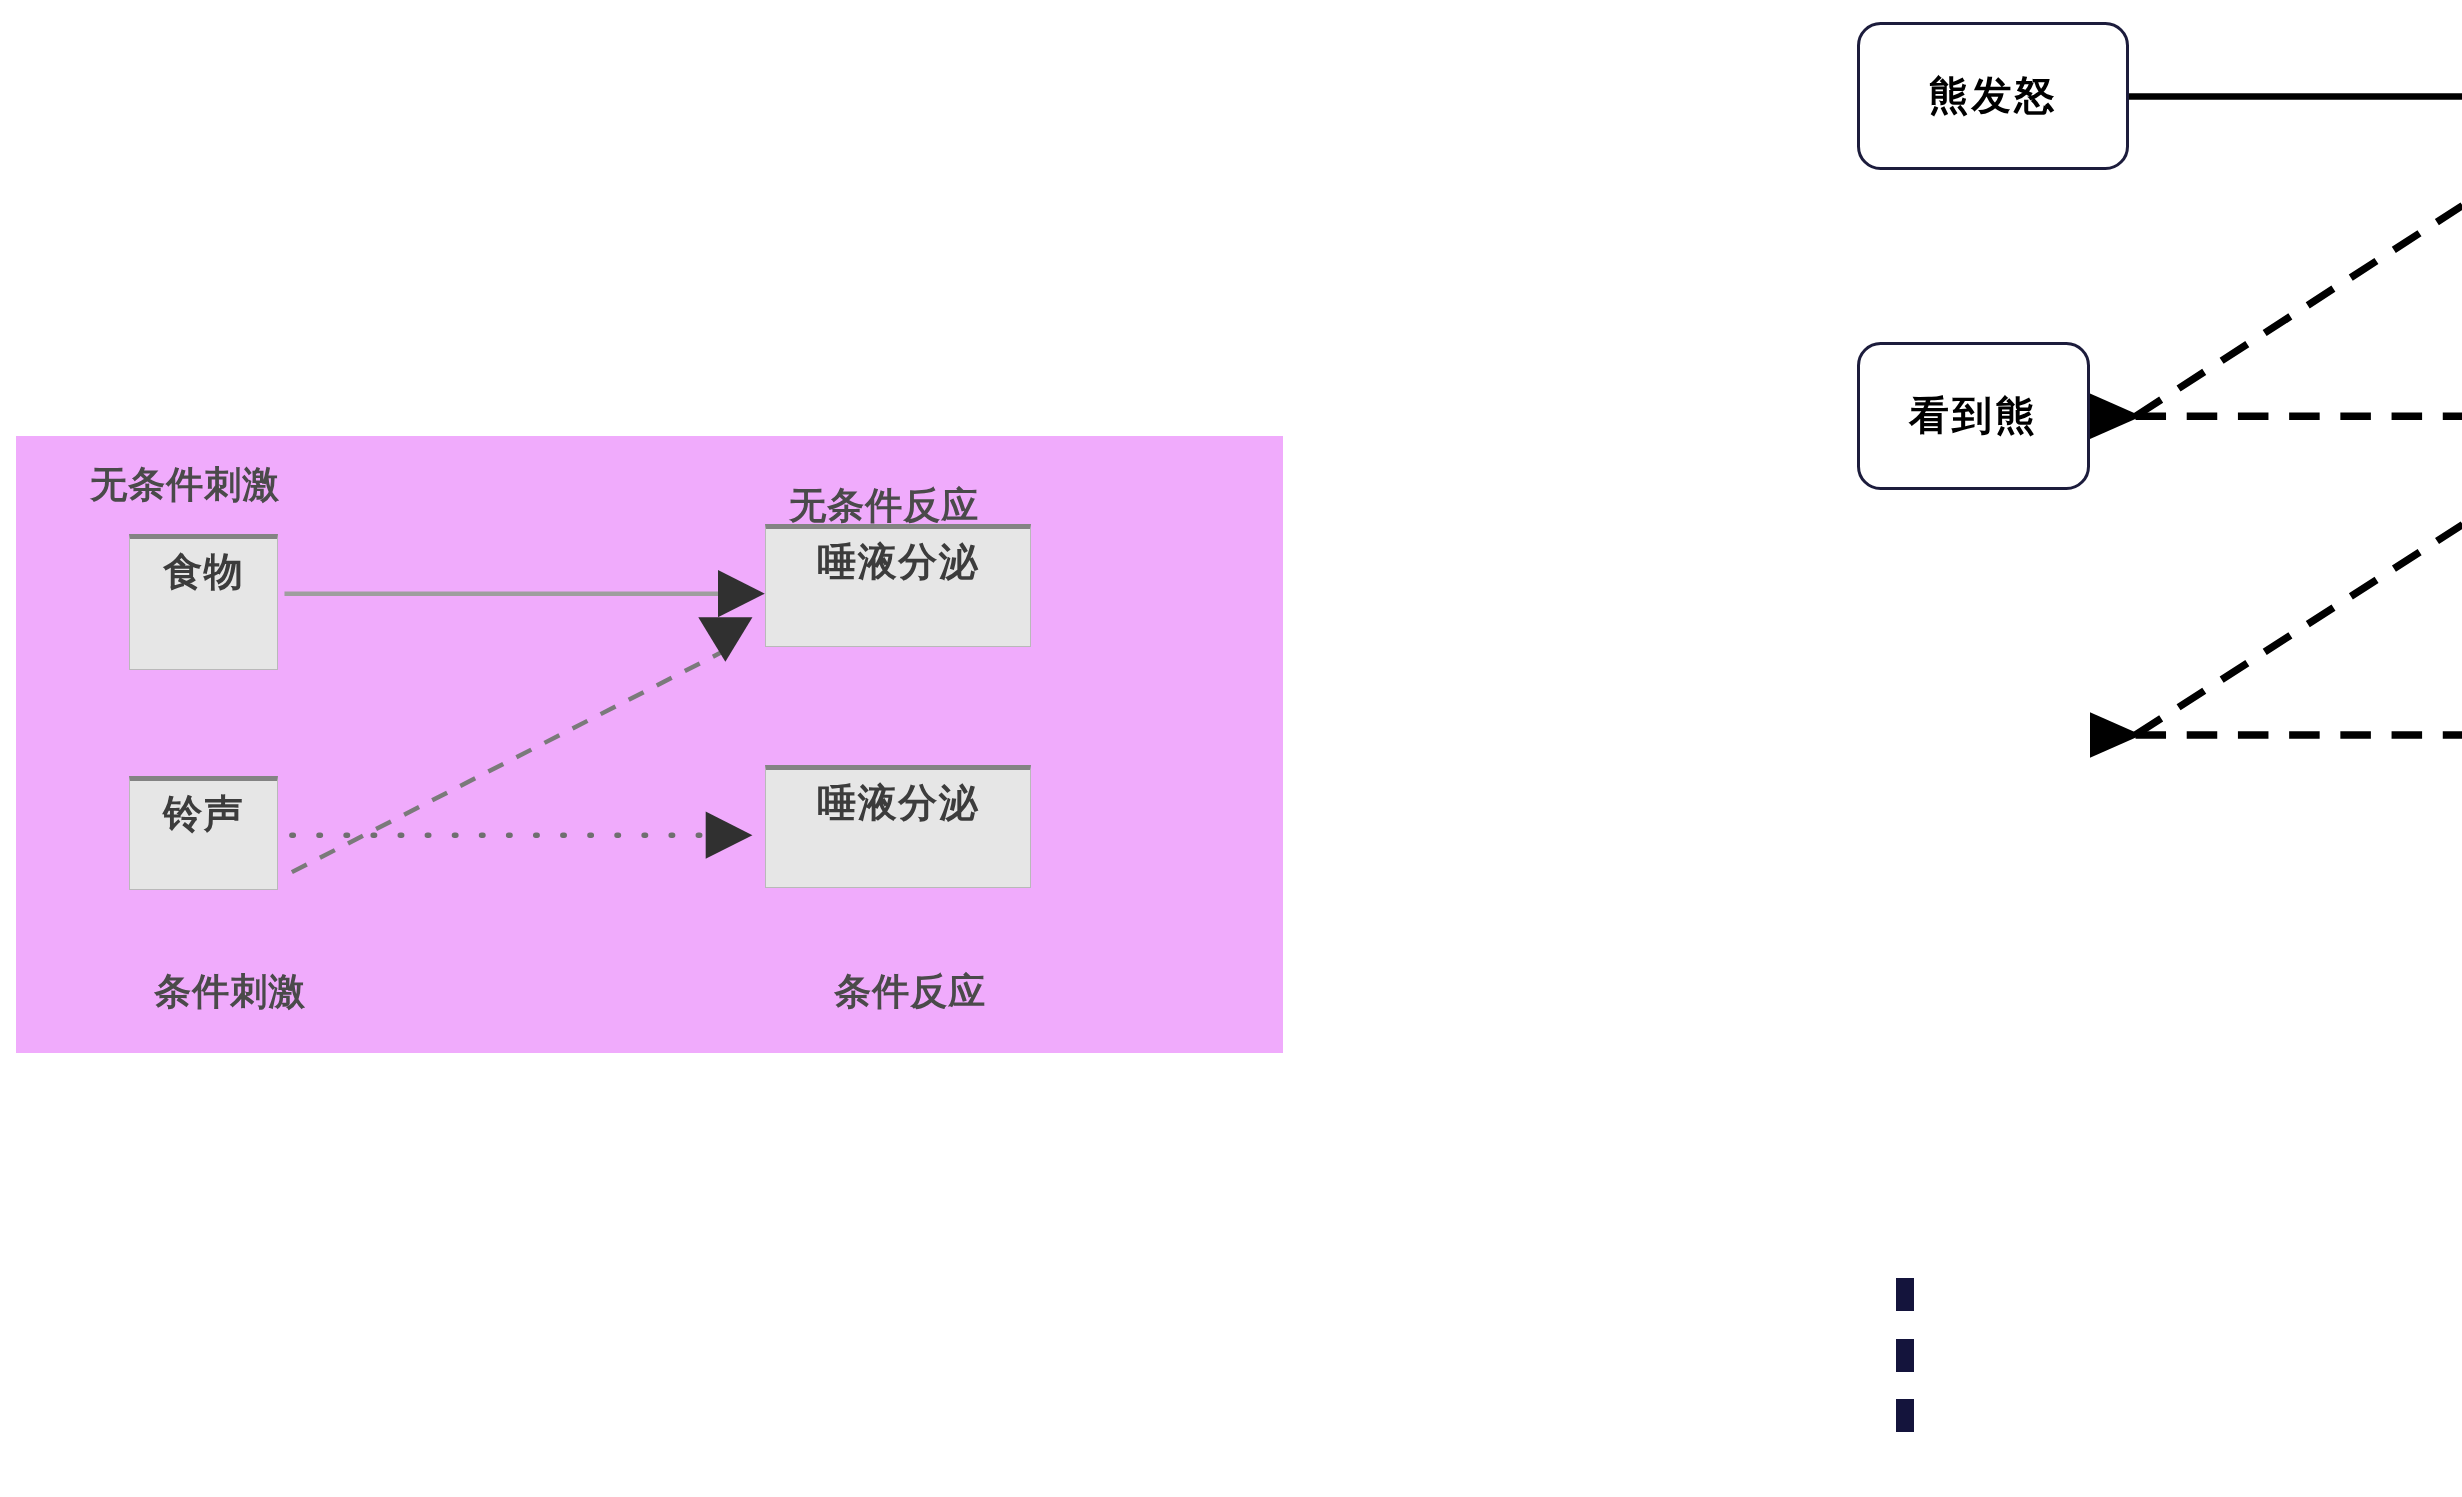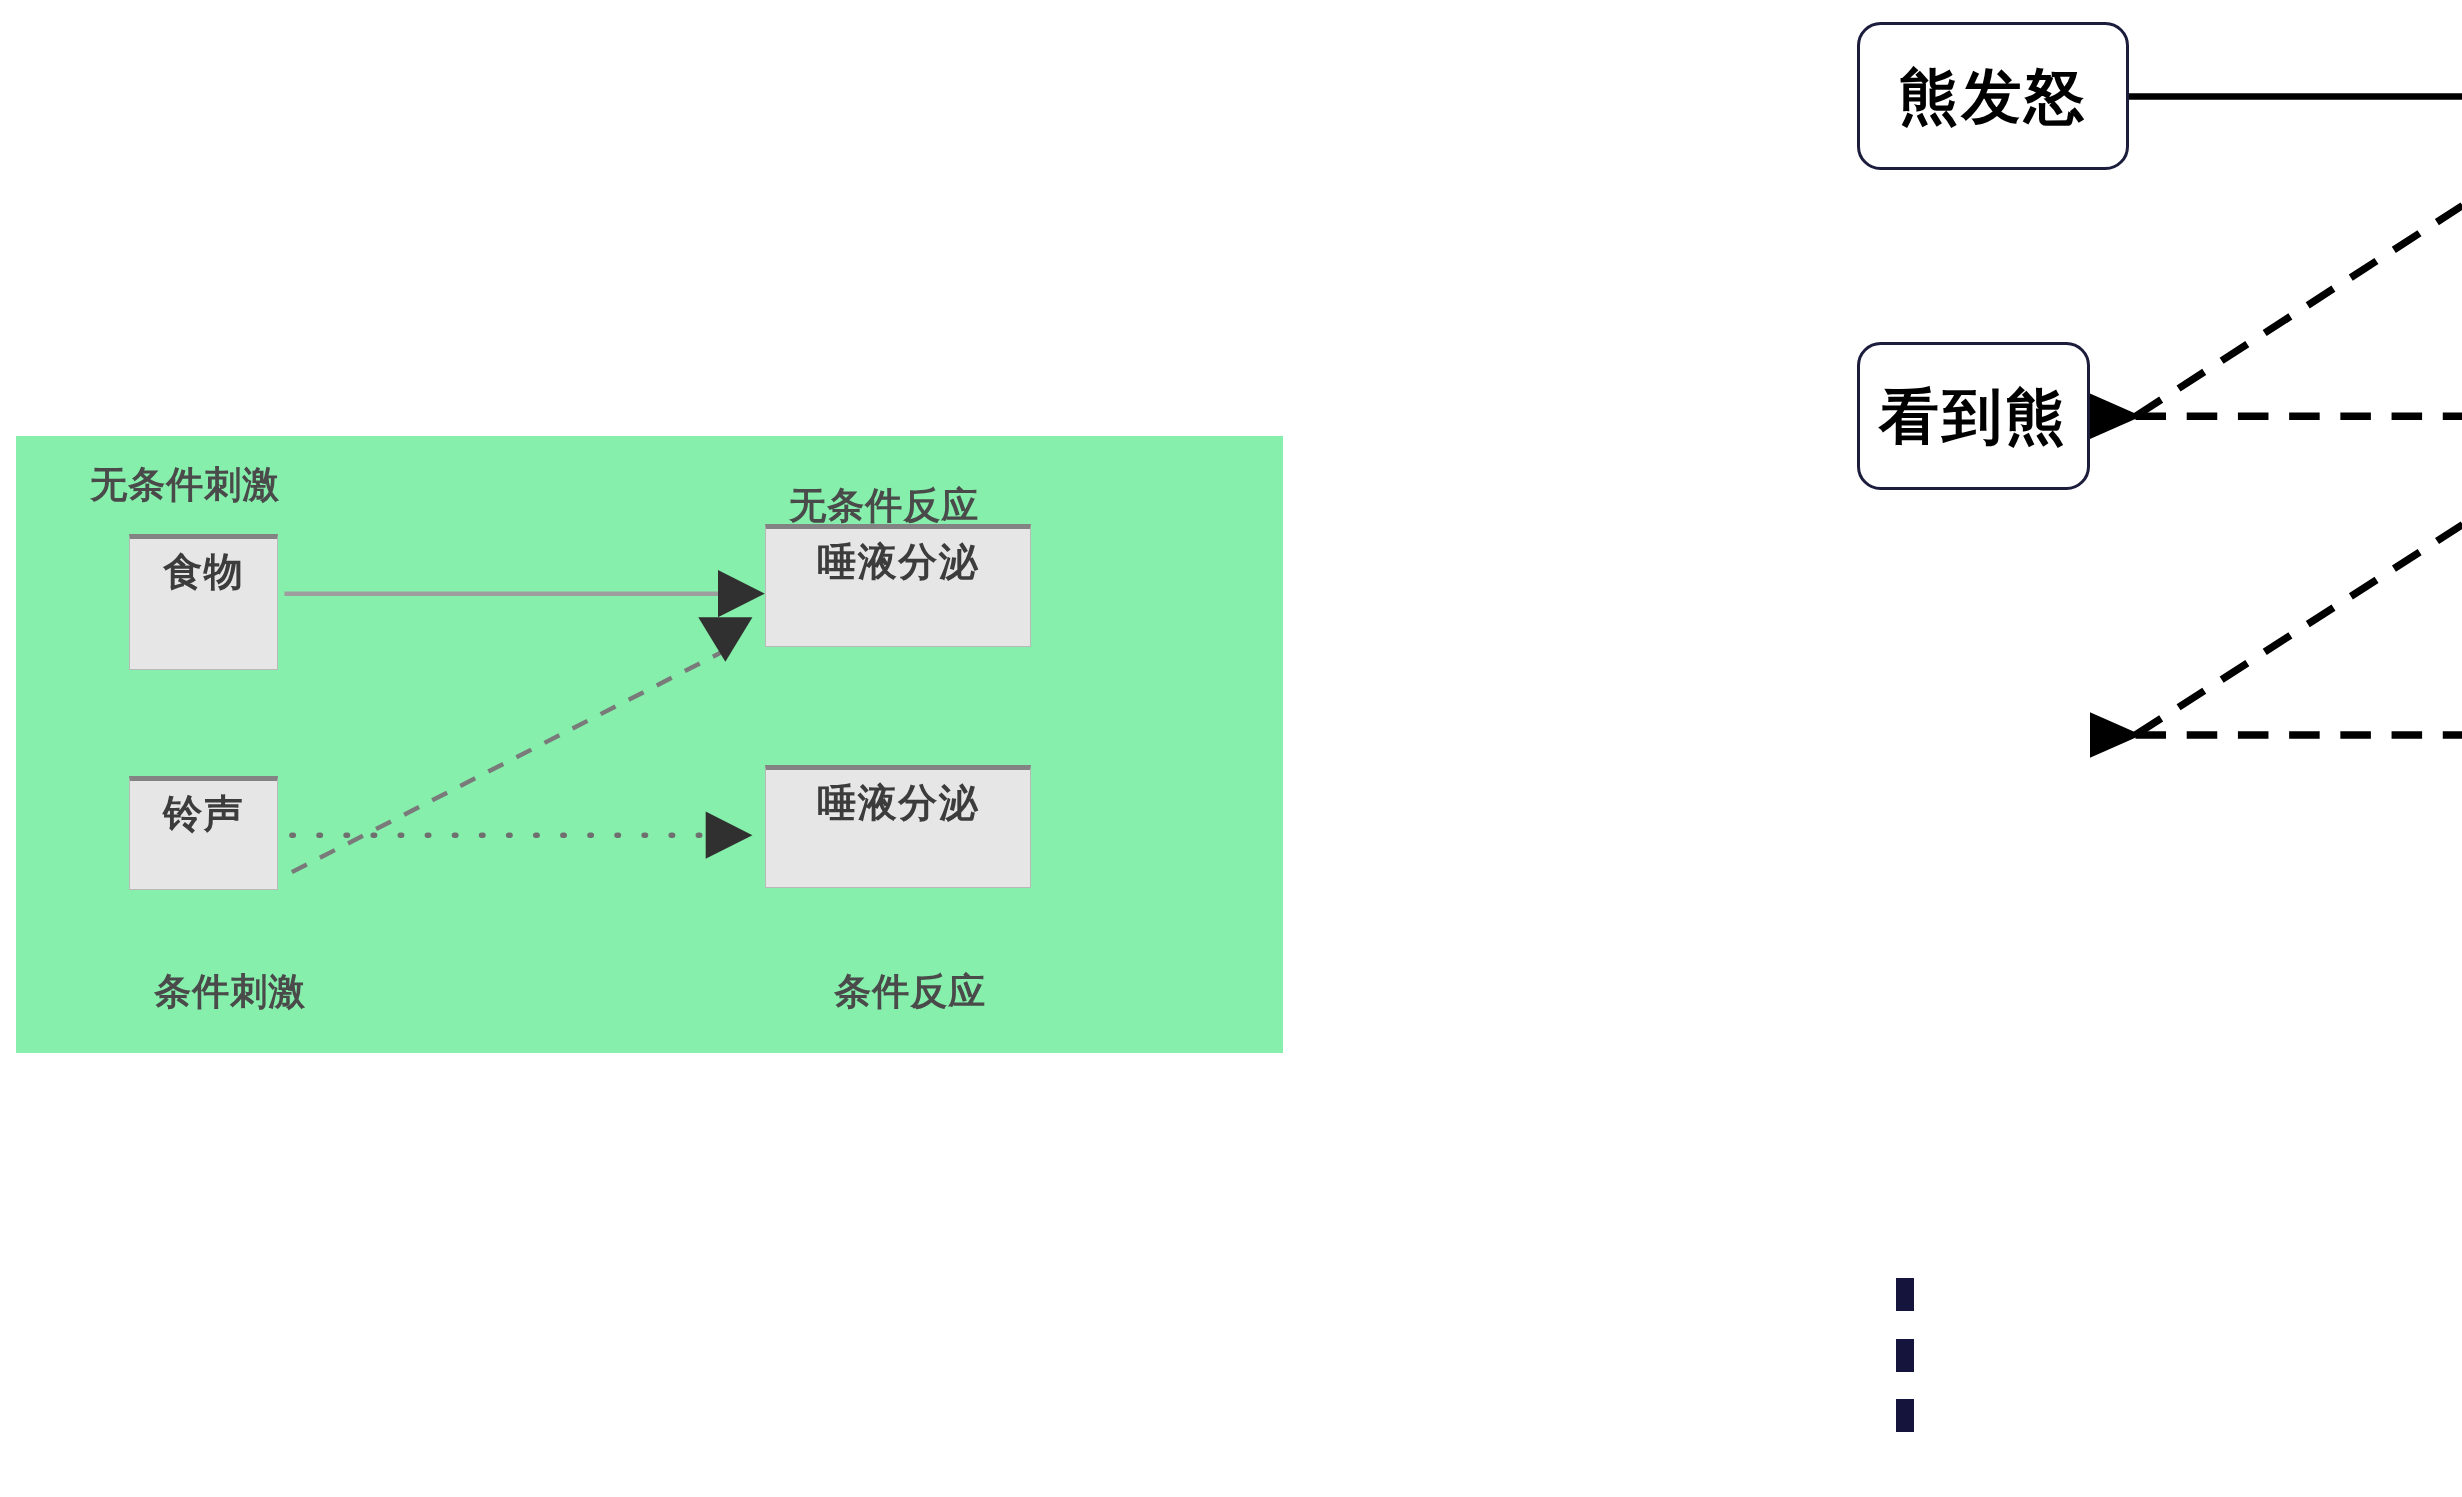--- a/index.html
+++ b/index.html
@@ -4,21 +4,21 @@
 <style>
   html,body{margin:0;padding:0;background:#ffffff;}
   body{
     width:3306px;height:1498px;position:relative;overflow:hidden;
     font-family:"Liberation Sans","DejaVu Sans",sans-serif;
   }
 
   
   #cc-panel{
     position:absolute;left:16.3px;top:436px;width:1267px;height:617px;
-    background:#86efac;
+    background:#f0abfc;
   }
   .cc-label{
     position:absolute;color:#4a4a4a;font-size:37px;line-height:1;
     letter-spacing:1px;white-space:nowrap;
     font-family:"DejaVu Sans","Liberation Sans",sans-serif;font-weight:600;
   }
   #cc-lbl-us  {left:74px; top:29.5px;}
   #cc-lbl-ur  {left:773px;top:29.5px;margin-top:21px;}
   #cc-lbl-cs  {left:138px; top:537px;}
   #cc-lbl-cr  {left:818px;top:537px;}
@@ -48,21 +48,21 @@
   #rl{position:absolute;left:1453px;top:0;width:1853px;height:1498px;}
 
   .node{
     position:absolute;box-sizing:border-box;background:#ffffff;
     border-radius:23.6px;display:flex;align-items:center;justify-content:center;
     text-align:center;
   }
   .node.left-node {border:3.4px solid #1c1c3c;}
 
   .node .cn{
-    color:#000;font-size:60px;line-height:1.18;letter-spacing:3px;
+    color:#000;font-size:40px;line-height:1.18;letter-spacing:3px;
     font-family:"DejaVu Sans","Liberation Sans",sans-serif;font-weight:700;
   }
 
   #n-bear-angry{left:404px; top:22px;  width:272px;height:148px;}
   #n-see-bear  {left:404px; top:342px; width:233px;height:148px;}
   #n-paw       {left:404px; top:655px;width:272px;height:158px;}
 
   #rl-svg{position:absolute;left:0;top:0;width:1853px;height:1498px;}
 
   .dots{position:absolute;display:flex;flex-direction:column;align-items:center;}

